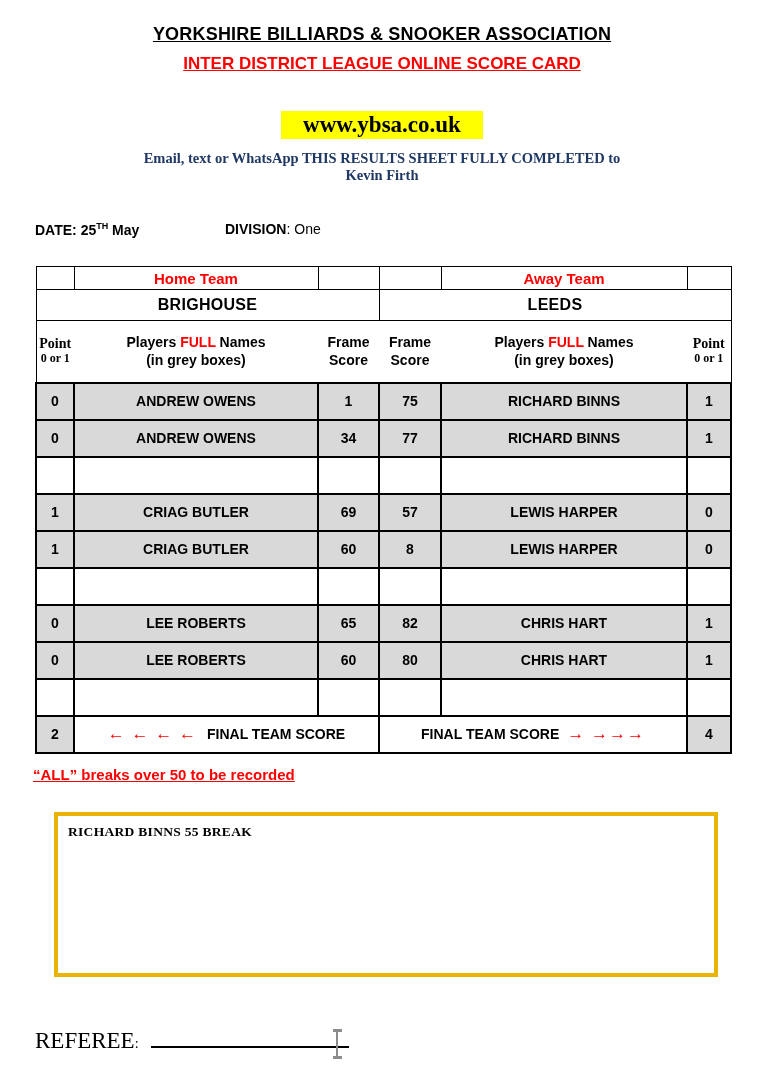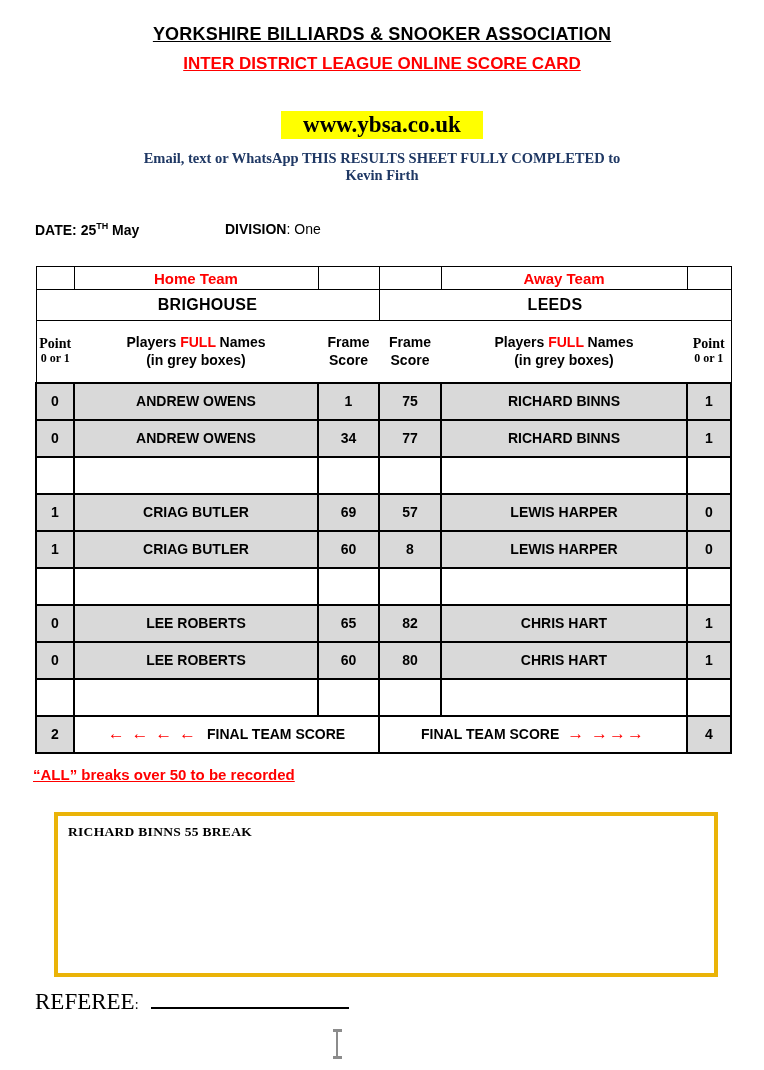--- a/index.html
+++ b/index.html
@@ -51,21 +51,21 @@
   td.final-left .arrows{margin-right:10px;}
   td.final-right .arrows{margin-left:8px;}
 
   .breaks-note{position:absolute;left:33px;top:766px;font-size:15px;font-weight:bold;
                color:var(--red);text-decoration:underline;}
   .break-box{position:absolute;left:54px;top:812px;width:656px;height:157px;
              border:4px solid #eab308;background:#fff;}
   .break-entry{font-family:"Liberation Serif",serif;font-weight:bold;font-size:13.5px;
                padding:8px 0 0 10px;letter-spacing:.3px;}
 
-  .referee{position:absolute;left:35px;top:987px;font-family:"Liberation Serif",serif;
+  .referee{position:absolute;left:35px;top:1026px;font-family:"Liberation Serif",serif;
            font-size:23px;color:#000;}
   .referee .colon{font-size:14px;}
   .ref-line{display:inline-block;width:198px;height:20px;border-bottom:2px solid #000;
             margin-left:12px;}
 
   .text-cursor{position:absolute;left:333px;top:1029px;width:9px;height:30px;}
   .text-cursor .bar{position:absolute;left:3px;top:2px;width:2px;height:26px;background:var(--cursor);}
   .text-cursor .serif{position:absolute;left:0;width:9px;height:3px;background:var(--cursor);}
   .text-cursor .serif.top{top:0;} .text-cursor .serif.bot{bottom:0;}
 </style>

